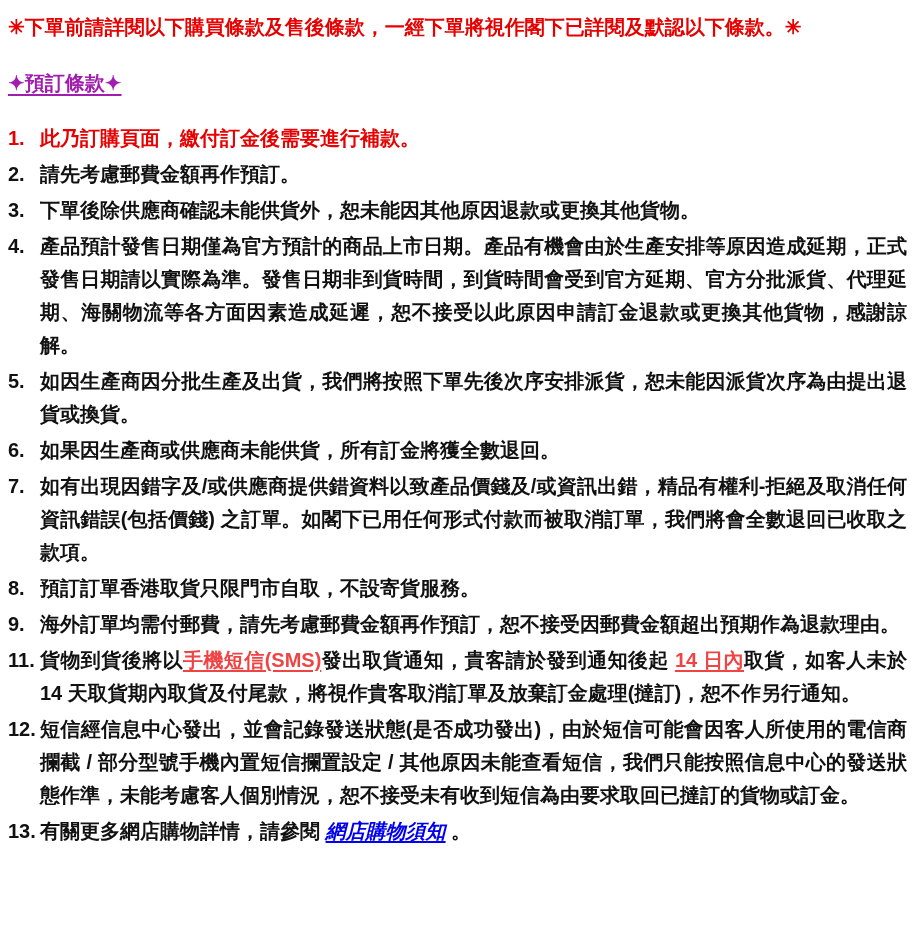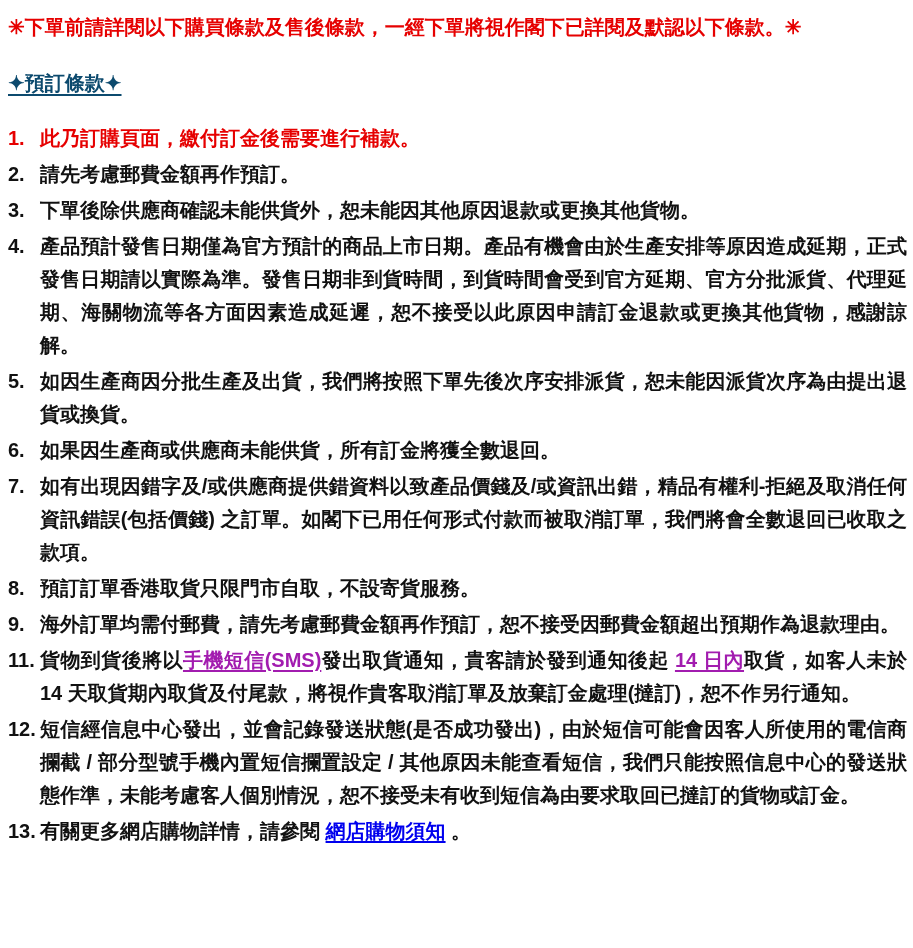--- a/index.html
+++ b/index.html
@@ -19,21 +19,21 @@
   }
   .warning-header {
     color: #e60000;
     font-size: 20px;
     line-height: 26px;
     text-underline-offset: 4px;
     text-decoration-thickness: 2px;
     margin: 2px 0 0 0;
   }
   .section-title {
-    color: #0c4a6e;
+    color: #a21caf;
     font-size: 20px;
     line-height: 26px;
     text-decoration: underline;
     text-underline-offset: 4px;
     text-decoration-thickness: 2px;
     margin: 30px 0 0 0;
     display: inline-block;
     text-align: center;
   }
   .terms-list {
@@ -52,30 +52,31 @@
     white-space: nowrap;
   }
   .term-text {
     flex: 1;
     text-align: justify;
   }
   .red-item {
     color: #e60000;
   }
   .hl-red {
-    color: #a21caf;
+    color: #ef4444;
     text-decoration: underline;
     text-underline-offset: 3px;
     text-decoration-thickness: 2px;
   }
   .store-link {
     color: #0000ee;
     text-decoration: underline;
     text-underline-offset: 3px;
     cursor: pointer;
+    font-style: italic;
   }
 </style>
 </head>
 <body>
 
 
 
 <p class="warning-header">✳下單前請詳閱以下購買條款及售後條款，一經下單將視作閣下已詳閱及默認以下條款。✳</p>
 
 <span class="section-title">✦預訂條款✦</span>

